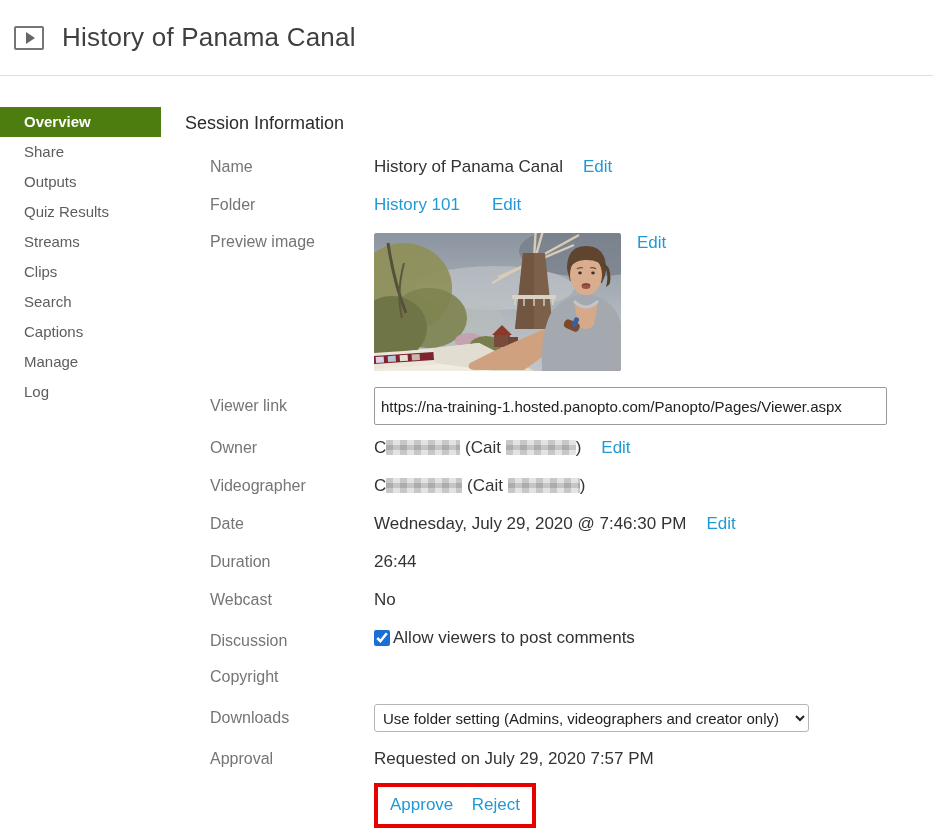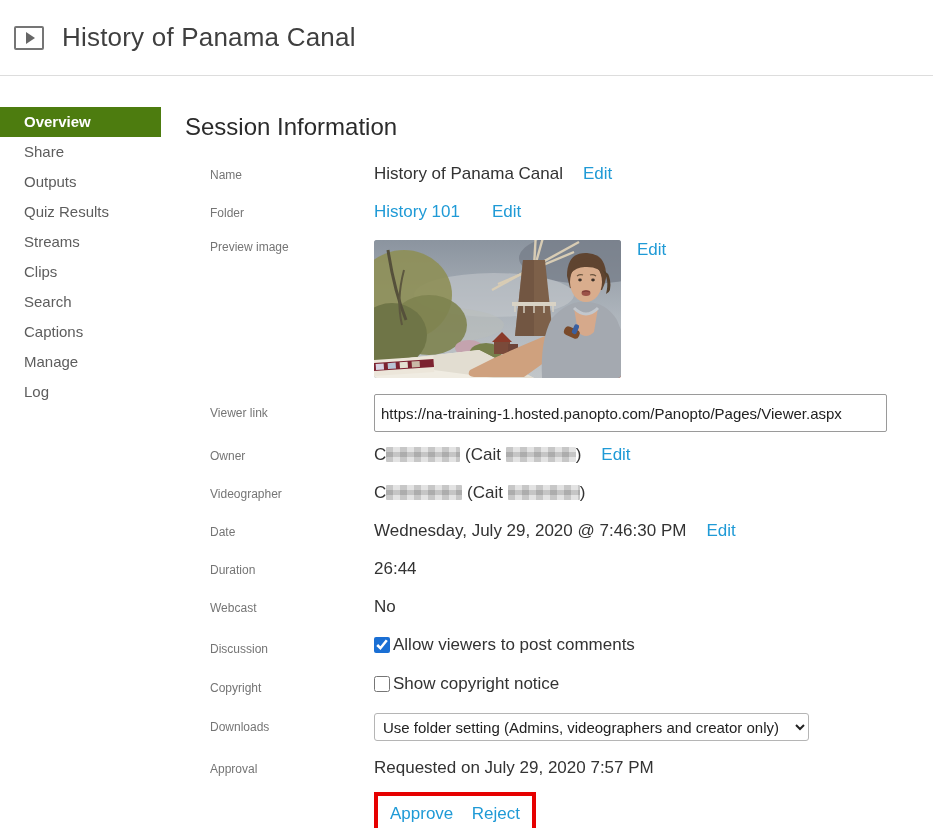--- a/index.html
+++ b/index.html
@@ -15,24 +15,24 @@
   .page-title { font-size:26px; color:#3f3f3f; font-weight:400; letter-spacing:0.2px; }
 
   
   .content { display:flex; }
   .sidebar { width:185px; flex:0 0 185px; padding-top:31px; }
   .side-item { height:30px; line-height:30px; padding-left:24px; font-size:15px;
     color:#5d5d5d; cursor:pointer; }
   .side-item.active { background:#4d7c0f; color:#fff; font-weight:bold; margin-right:24px; }
 
   .main { flex:1; padding-top:37px; }
-  .section-heading { font-size:24px; color:#2b2b2b; margin-bottom:23px; font-weight:400; }
+  .section-heading { font-size:18px; color:#2b2b2b; margin-bottom:23px; font-weight:400; }
 
   .row { display:flex; padding-left:25px; margin-bottom:18px; align-items:baseline; }
-  .row-label { width:164px; flex:0 0 164px; font-size:12px; color:#757575; }
+  .row-label { width:164px; flex:0 0 164px; font-size:16px; color:#757575; }
   .row-value { font-size:17px; color:#333; }
   a.link { color:#1F9AD6; text-decoration:none; font-size:17px; cursor:pointer; }
   .edit-gap { margin-left:20px; }
 
   
   .row.preview { align-items:flex-start; margin-bottom:16px; }
   .preview-wrap { width:247px; height:138px; border-radius:3px; overflow:hidden; background:#9aa3ad; }
   .preview-edit { margin-left:16px; }
 
   
@@ -226,24 +226,20 @@
     <div class="row">
       <div class="row-label">Discussion</div>
       <div class="check-row">
         <input type="checkbox" checked="checked" style="">
         <span class="check-label">Allow viewers to post comments</span>
       </div>
     </div>
 
     <div class="row">
       <div class="row-label">Copyright</div>
-      <div class="check-row">
-        <input type="checkbox" style="">
-        <span class="check-label">Show copyright notice</span>
-      </div>
     </div>
 
     <div class="row downloads">
       <div class="row-label">Downloads</div>
       <select class="dl-select">
         <option>Use folder setting (Admins, videographers and creator only)</option>
       </select>
     </div>
 
     <div class="row approval">

